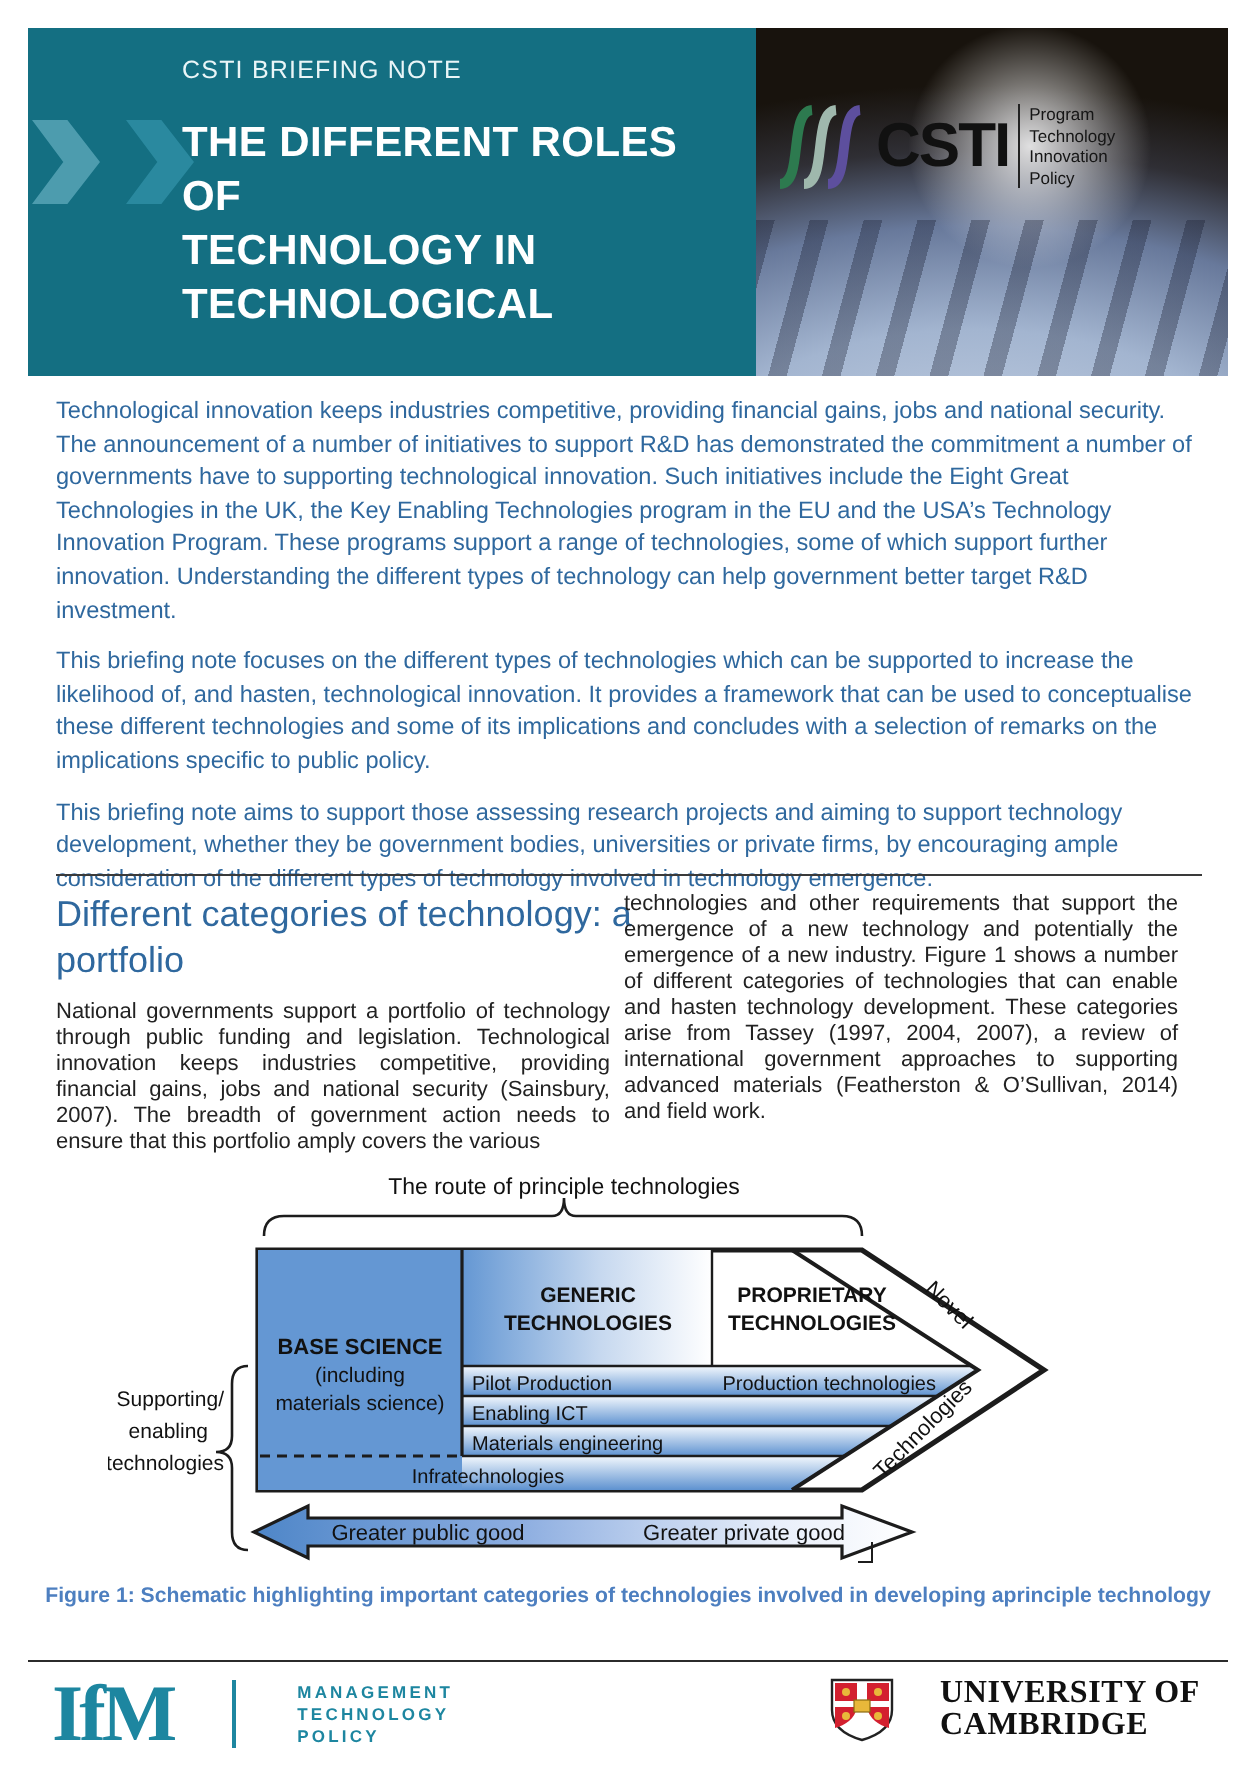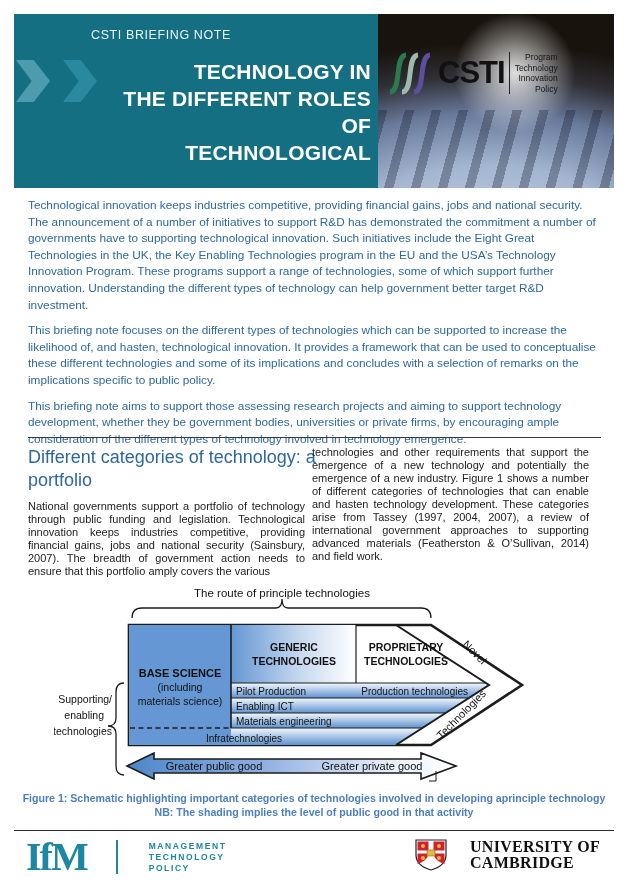--- a/index.html
+++ b/index.html
@@ -1,20 +1,20 @@
 <!DOCTYPE html>
 <html><head>
 <meta charset="utf-8">
 <style>
   html,body{margin:0;padding:0;background:#e9e9e9;}
   .page{position:relative;width:628px;height:888px;background:#ffffff;margin:0 auto;
         font-family:"Liberation Sans",sans-serif;overflow:hidden;}
 
   
-  .header{position:absolute;left:14px;top:14px;width:600px;height:174px;background:#146f82;text-align:right;}
+  .header{position:absolute;left:14px;top:14px;width:600px;height:174px;background:#146f82;}
   .chev{position:absolute;width:34px;height:42px;}
   .chev1{left:2px;top:46px;background:#4d9cae;
          clip-path:polygon(0 0,52% 0,100% 50%,52% 100%,0 100%,46% 50%);}
   .chev2{left:49px;top:46px;background:#2a899f;
          clip-path:polygon(0 0,52% 0,100% 50%,52% 100%,0 100%,46% 50%);}
   .kicker{position:absolute;left:77px;top:14px;color:#e9f5f7;font-size:12.5px;letter-spacing:.6px;}
   .title{position:absolute;left:77px;top:44px;width:280px;color:#ffffff;font-size:21px;
          font-weight:bold;line-height:27px;letter-spacing:.2px;}
 
   
@@ -66,22 +66,22 @@
 </head>
 <body>
 
 <div class="page">
 
   <div class="header">
     <div class="chev chev1"></div>
     <div class="chev chev2"></div>
     <div class="kicker">CSTI BRIEFING NOTE</div>
     <div class="title">
+      <div>THE DIFFERENT ROLES OF</div>
       <div>TECHNOLOGY IN</div>
-      <div>THE DIFFERENT ROLES OF</div>
       <div>TECHNOLOGICAL</div>
     </div>
     <div class="photo">
       <div class="csti-logo">
         <svg width="52" height="46" viewBox="0 0 52 46">
           <path d="M4,42 C16,42 8,6 20,5" stroke="#2d7a4f" stroke-width="5" fill="none"></path>
           <path d="M16,42 C28,42 20,6 32,5" stroke="#9fb8ad" stroke-width="5" fill="none"></path>
           <path d="M28,42 C40,42 32,6 44,5" stroke="#5d4f9e" stroke-width="5" fill="none"></path>
         </svg>
         <div class="csti-acronym">CSTI</div>
@@ -181,21 +181,20 @@
     <text x="58" y="150" font-size="10.5" text-anchor="end">technologies</text>
 
     <polygon points="73,181 100,168 100,174 367,174 367,168 402,181 367,194 367,188 100,188 100,194" fill="url(#gBottom)" stroke="#1c1c1c" stroke-width="1.6" stroke-linejoin="miter"></polygon>
     <text x="160" y="185" font-size="11" text-anchor="middle">Greater public good</text>
     <text x="318" y="185" font-size="11" text-anchor="middle">Greater private good</text>
     <path d="M382,186 v10 h-7" fill="none" stroke="#1c1c1c" stroke-width="1"></path>
   </svg>
 
   <div class="caption">
     <div>Figure 1: Schematic highlighting important categories of technologies involved in developing aprinciple technology</div>
-    <div>NB: The shading implies the level of public good in that activity</div>
   </div>
 
   <div class="rule rule2"></div>
 
   <div class="ifm">
     <div class="ifm-acronym">IfM</div>
     <div class="ifm-bar"></div>
     <div class="ifm-words">
       <div>MANAGEMENT</div>
       <div>TECHNOLOGY</div>

